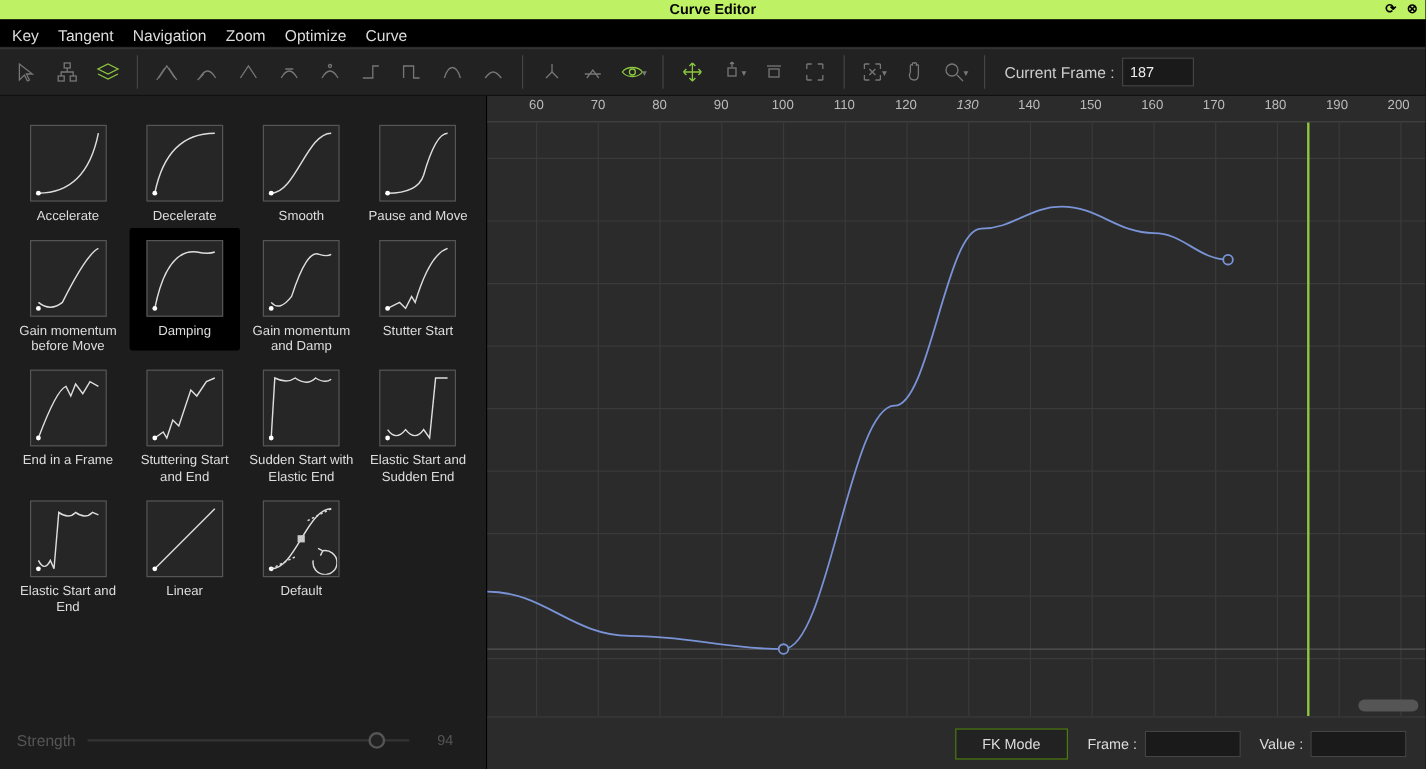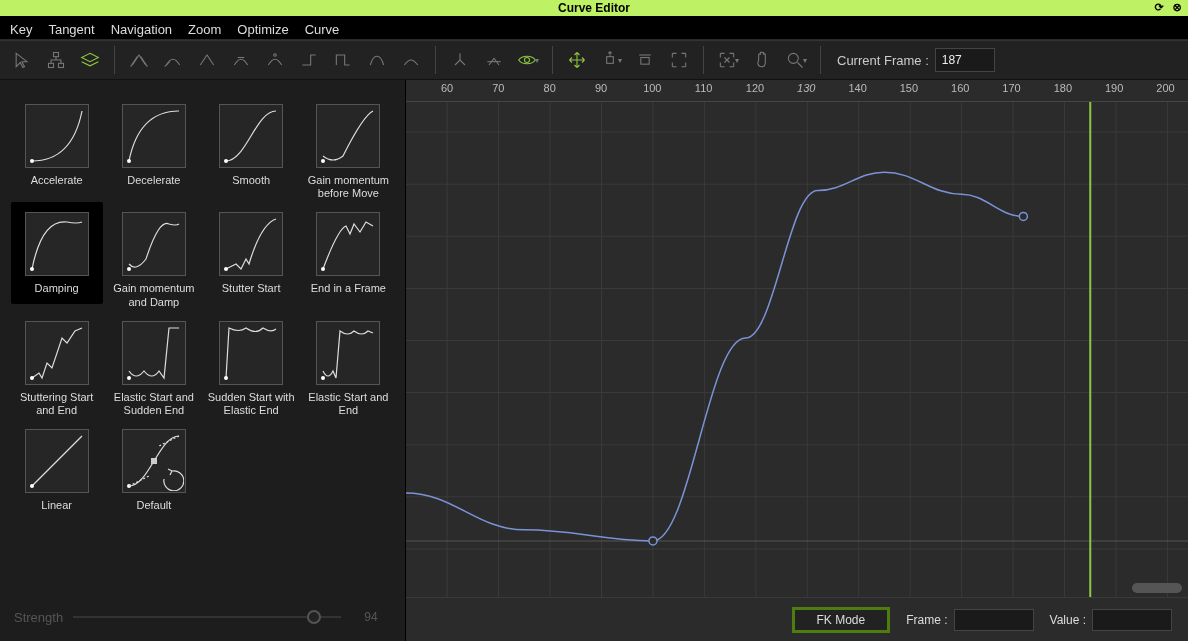--- a/index.html
+++ b/index.html
@@ -171,21 +171,21 @@
     background:#555; border-radius:5px;
   }
 
   .statusbar {
     position:absolute; left:0; right:0; bottom:0; height:44px;
     background:#2b2b2b; border-top:1px solid #3a3a3a;
     display:flex; align-items:center; justify-content:flex-end;
     padding: 0 16px; gap:16px;
   }
   .status-btn {
-    background:#222; border:3px solid #4d7c0f; color:#ddd;
+    background:#222; border:1px solid #4d7c0f; color:#ddd;
     height:26px; padding:0 22px; font-size:12px;
   }
   .status-field { display:flex; align-items:center; gap:6px; color:#ddd; font-size:12px;}
   .status-field input {
     width:80px; height:22px; background:#1a1a1a; border:1px solid #444; color:#ccc; padding:0 4px;
   }
 </style>
 </head>
 <body>
 
@@ -380,20 +380,31 @@
                 <circle cx="5" cy="55" r="2"></circle>
               </svg>
             </div>
           </div>
           <div class="lbl">Smooth</div>
         </div>
         <div class="preset">
           <div class="thumb-wrap">
             <div class="thumb">
               <svg viewBox="0 0 60 60">
+                <path d="M5 55 Q30 55 35 40 Q45 5 55 5"></path>
+                <circle cx="5" cy="55" r="2"></circle>
+              </svg>
+            </div>
+          </div>
+          <div class="lbl">Pause and Move</div>
+        </div>
+        <div class="preset">
+          <div class="thumb-wrap">
+            <div class="thumb">
+              <svg viewBox="0 0 60 60">
                 <path d="M5 50 Q15 58 25 50 Q45 10 55 5"></path>
                 <circle cx="5" cy="55" r="2"></circle>
               </svg>
             </div>
           </div>
           <div class="lbl">Gain momentum before Move</div>
         </div>
         <div class="preset selected">
           <div class="thumb-wrap">
             <div class="thumb">
@@ -446,37 +457,37 @@
                 <circle cx="5" cy="55" r="2"></circle>
               </svg>
             </div>
           </div>
           <div class="lbl">Stuttering Start and End</div>
         </div>
         <div class="preset">
           <div class="thumb-wrap">
             <div class="thumb">
               <svg viewBox="0 0 60 60">
+                <path d="M5 55 L8 5 Q18 10 25 5 Q35 12 42 5 Q50 10 55 6"></path>
+                <circle cx="5" cy="55" r="2"></circle>
+              </svg>
+            </div>
+          </div>
+          <div class="lbl">Sudden Start with Elastic End</div>
+        </div>
+        <div class="preset">
+          <div class="thumb-wrap">
+            <div class="thumb">
+              <svg viewBox="0 0 60 60">
                 <path d="M5 48 Q12 58 20 48 Q28 58 35 48 L40 55 L45 5 L55 5"></path>
                 <circle cx="5" cy="55" r="2"></circle>
               </svg>
             </div>
           </div>
           <div class="lbl">Elastic Start and Sudden End</div>
-        </div>
-        <div class="preset">
-          <div class="thumb-wrap">
-            <div class="thumb">
-              <svg viewBox="0 0 60 60">
-                <path d="M5 55 L8 5 Q18 10 25 5 Q35 12 42 5 Q50 10 55 6"></path>
-                <circle cx="5" cy="55" r="2"></circle>
-              </svg>
-            </div>
-          </div>
-          <div class="lbl">Sudden Start with Elastic End</div>
         </div>
         <div class="preset">
           <div class="thumb-wrap">
             <div class="thumb">
               <svg viewBox="0 0 60 60">
                 <path d="M5 48 Q10 58 15 48 L18 55 L22 8 Q30 14 36 8 Q44 14 50 8 L55 10"></path>
                 <circle cx="5" cy="55" r="2"></circle>
               </svg>
             </div>
           </div>

